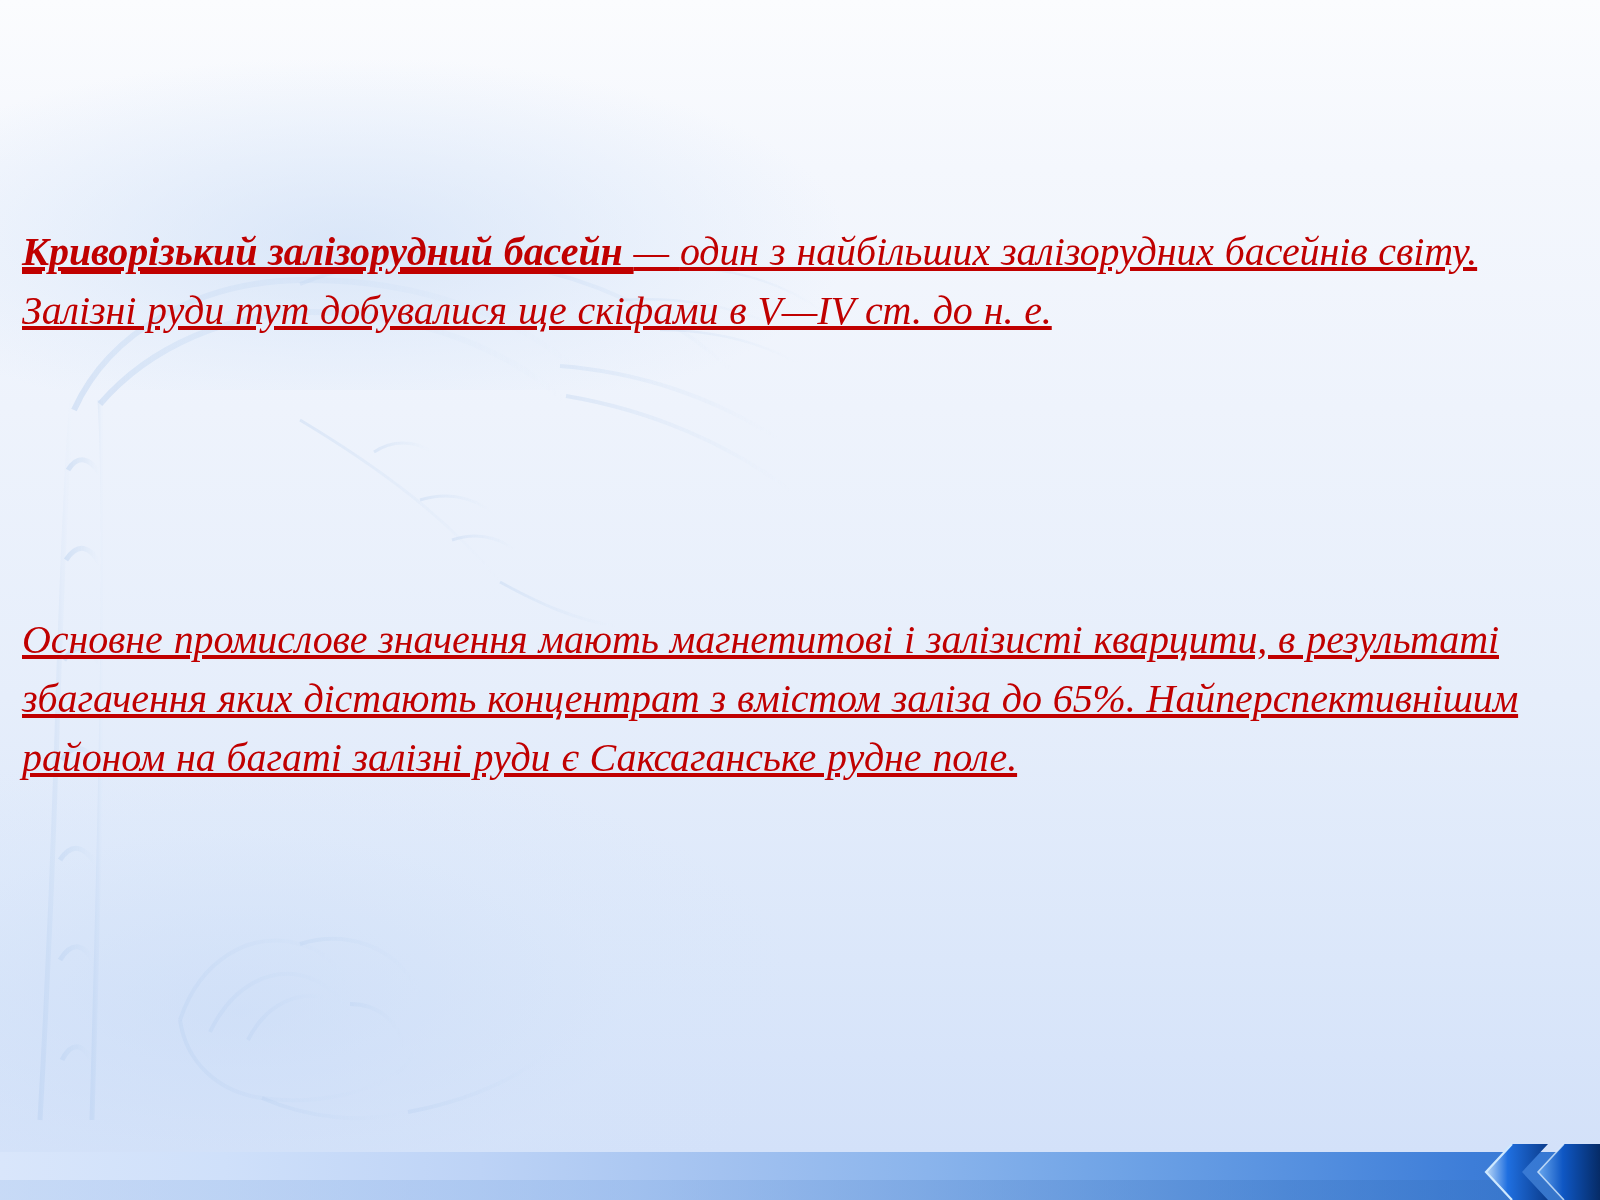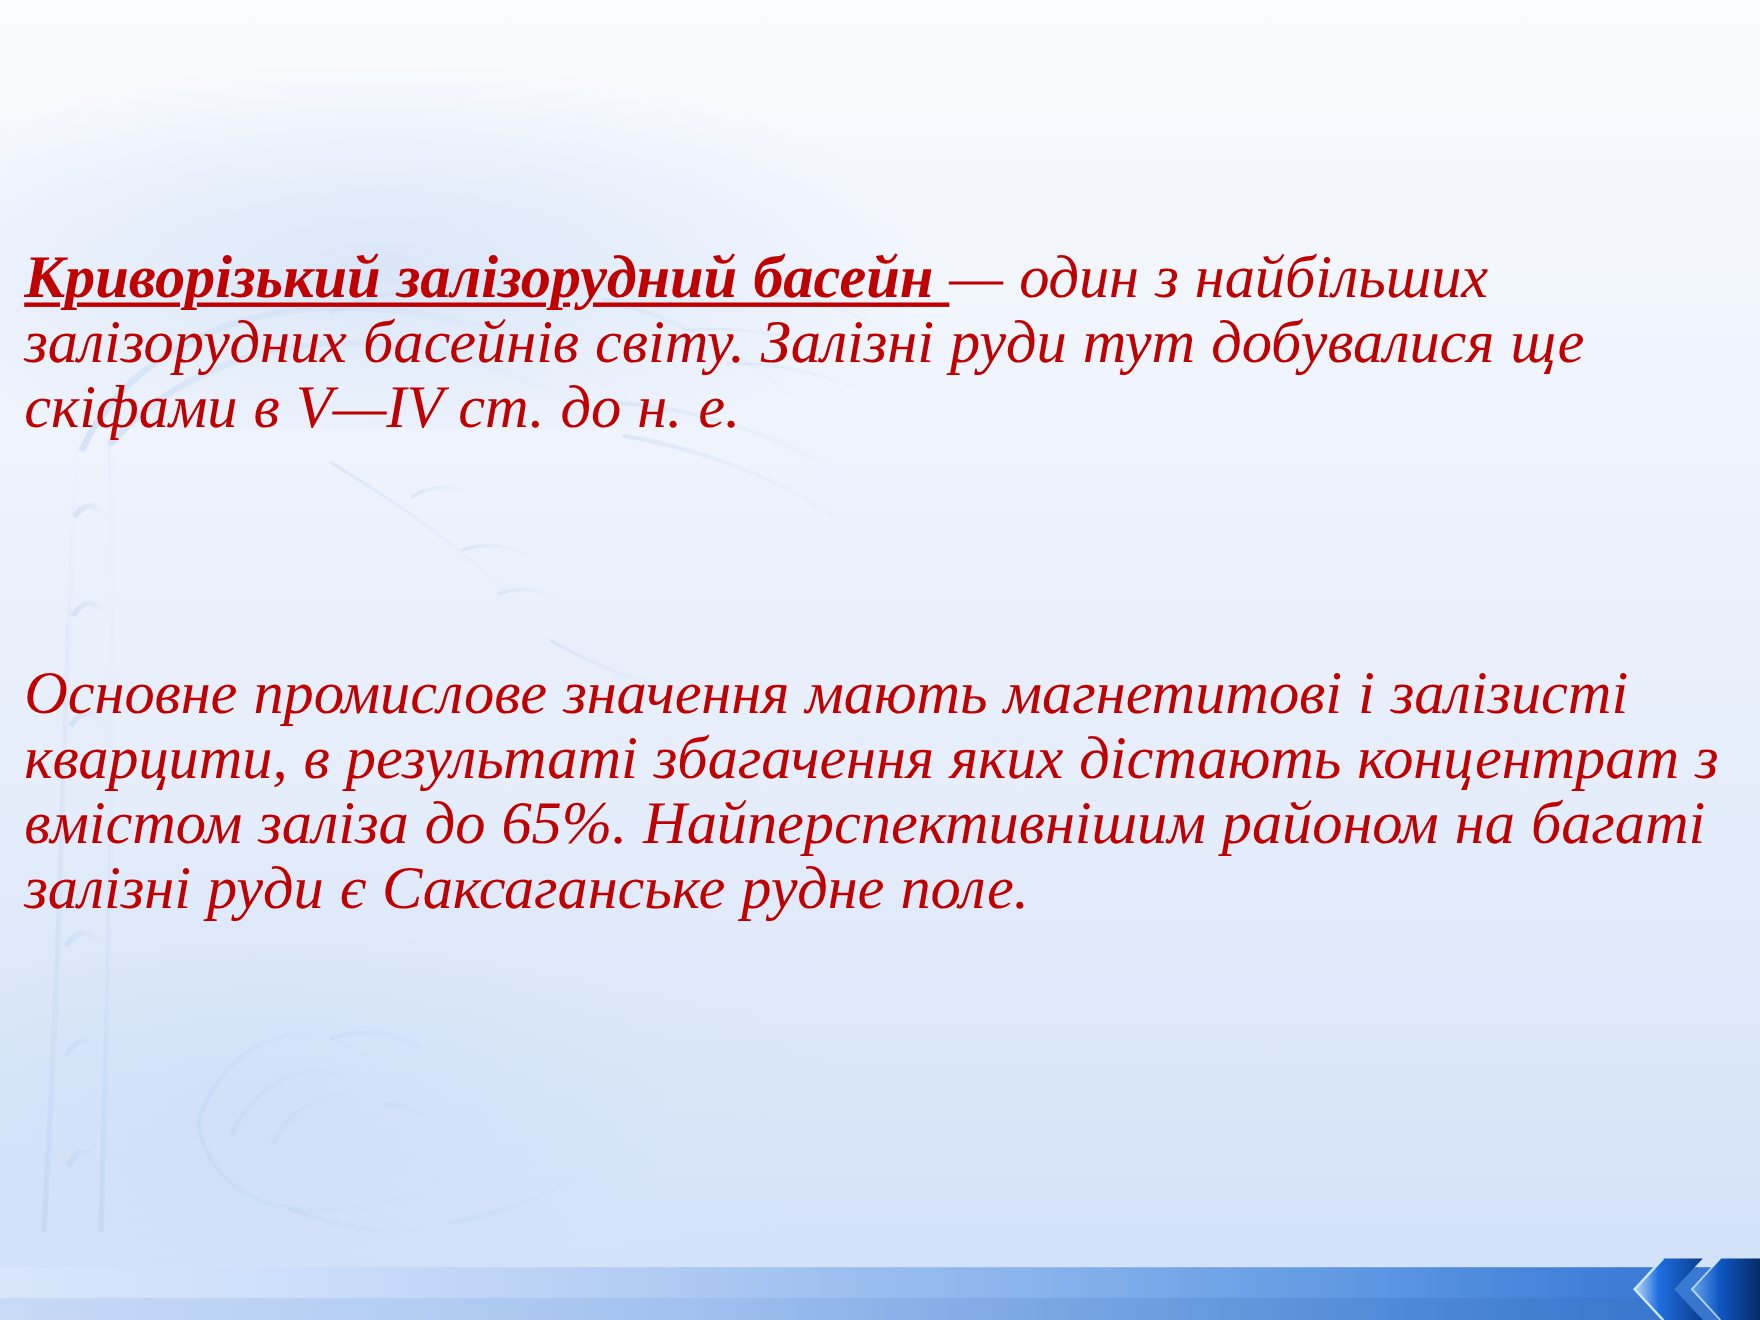--- a/index.html
+++ b/index.html
@@ -66,32 +66,33 @@
   .content {
     position: absolute;
     left: 22px;
     top: 222px;
     width: 1560px;
   }
 
   .para {
     color: #C00000;
     font-style: italic;
-    font-size: 55px;
+    font-size: 40px;
     line-height: 59px;
     letter-spacing: -0.1px;
     word-spacing: 1px;
+    text-decoration: underline;
   }
 
   .para-1 { margin: 0; }
 
   .para-2 {
     margin: 0;
     position: absolute;
-    top: 378px;
+    top: 388px;
     left: 0;
     width: 1560px;
   }
 
   .lead {
     font-weight: bold;
     text-decoration: underline;
     text-decoration-thickness: 4px;
     text-underline-offset: 5px;
   }

